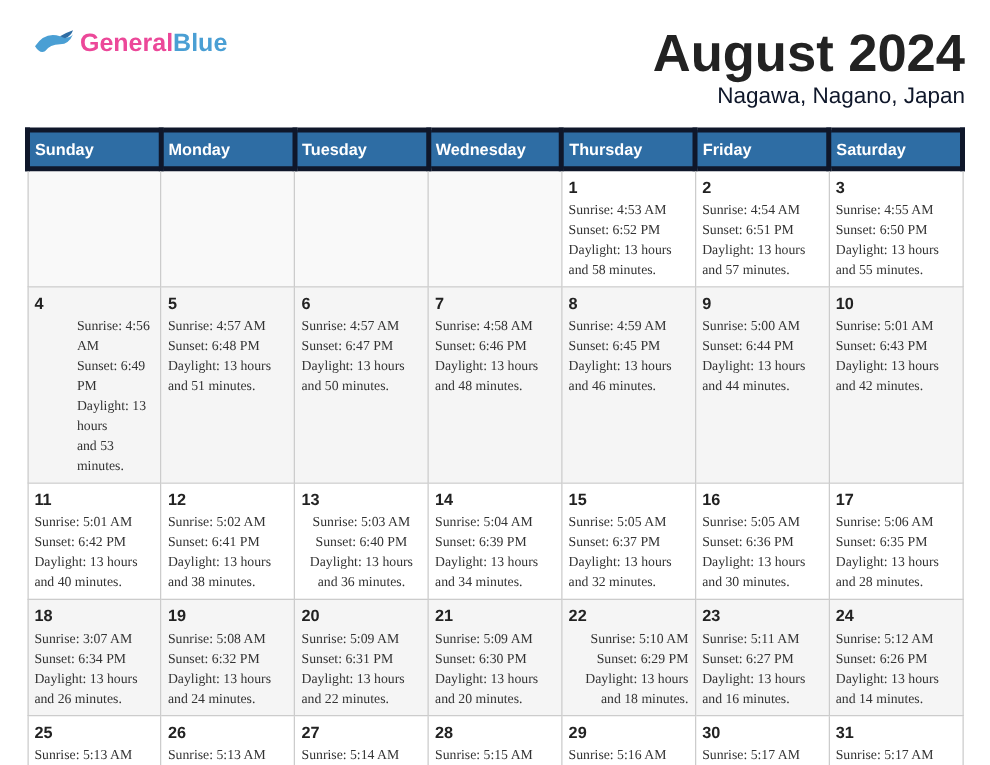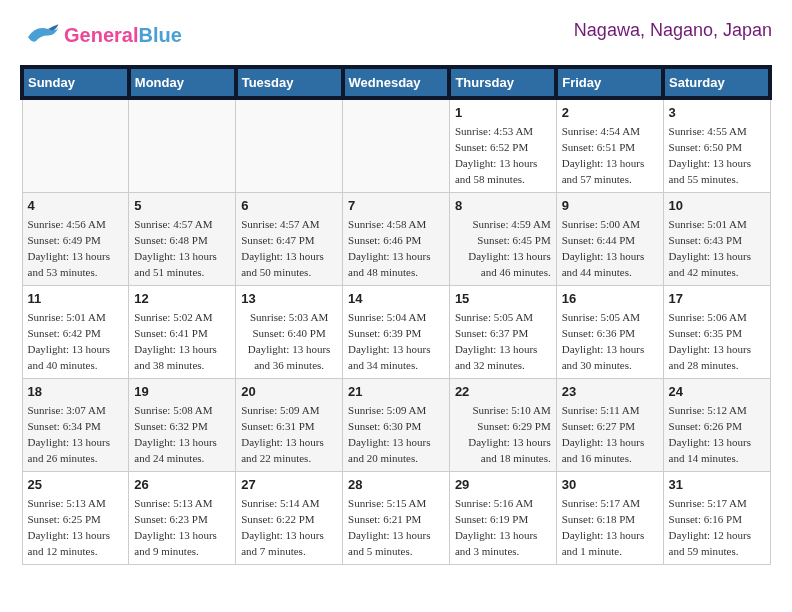--- a/index.html
+++ b/index.html
@@ -34,21 +34,21 @@
       text-align: right;
     }
     .month-title {
       font-size: 42px;
       font-weight: bold;
       color: #222;
       line-height: 1.1;
     }
     .location {
       font-size: 18px;
-      color: #701a75;
+      color: #0f172a;
     }
     table {
       width: 100%;
       border-collapse: collapse;
     }
     thead th {
       background-color: #2e6da4;
       color: #fff;
       font-size: 13px;
       font-weight: bold;
@@ -98,20 +98,21 @@
         <path d="M35,10 Q42,6 48,4 Q46,10 40,12Z" fill="#2e6da4"></path>
       </svg>
       <div>
         <div style="font-size:20px; font-weight:bold; color:#1a3a5c; line-height:1.1;">
           <span style="color:#ec4899;">General</span><span style="color:#4a9fd4;">Blue</span>
         </div>
       </div>
     </div>
   </div>
   <div class="title-block">
+    <div class="month-title">August 2024</div>
     <div class="location">Nagawa, Nagano, Japan</div>
   </div>
 </div>
 
 <table>
   <thead>
     <tr>
     <th>Sunday</th>
         <th>Monday</th>
         <th>Tuesday</th>
@@ -145,21 +146,21 @@
           <span class="day-num">3</span>
           <div class="day-info" style="white-space: pre-line;">Sunrise: 4:55 AM
 Sunset: 6:50 PM
 Daylight: 13 hours
 and 55 minutes.</div>
         </td>
       </tr>
       <tr>
         <td>
           <span class="day-num">4</span>
-          <div class="day-info" style="white-space: pre-line;">Sunrise: 4:56 AM
+          <div class="day-info" style="white-space: pre-line; margin-left: 34px;">Sunrise: 4:56 AM
 Sunset: 6:49 PM
 Daylight: 13 hours
 and 53 minutes.</div>
         </td>
         <td>
           <span class="day-num">5</span>
           <div class="day-info" style="white-space: pre-line;">Sunrise: 4:57 AM
 Sunset: 6:48 PM
 Daylight: 13 hours
 and 51 minutes.</div>
@@ -173,21 +174,21 @@
         </td>
         <td>
           <span class="day-num">7</span>
           <div class="day-info" style="white-space: pre-line;">Sunrise: 4:58 AM
 Sunset: 6:46 PM
 Daylight: 13 hours
 and 48 minutes.</div>
         </td>
         <td>
           <span class="day-num">8</span>
-          <div class="day-info" style="white-space: pre-line; text-align: right;">Sunrise: 4:59 AM
+          <div class="day-info" style="white-space: pre-line;">Sunrise: 4:59 AM
 Sunset: 6:45 PM
 Daylight: 13 hours
 and 46 minutes.</div>
         </td>
         <td>
           <span class="day-num">9</span>
           <div class="day-info" style="white-space: pre-line;">Sunrise: 5:00 AM
 Sunset: 6:44 PM
 Daylight: 13 hours
 and 44 minutes.</div>

